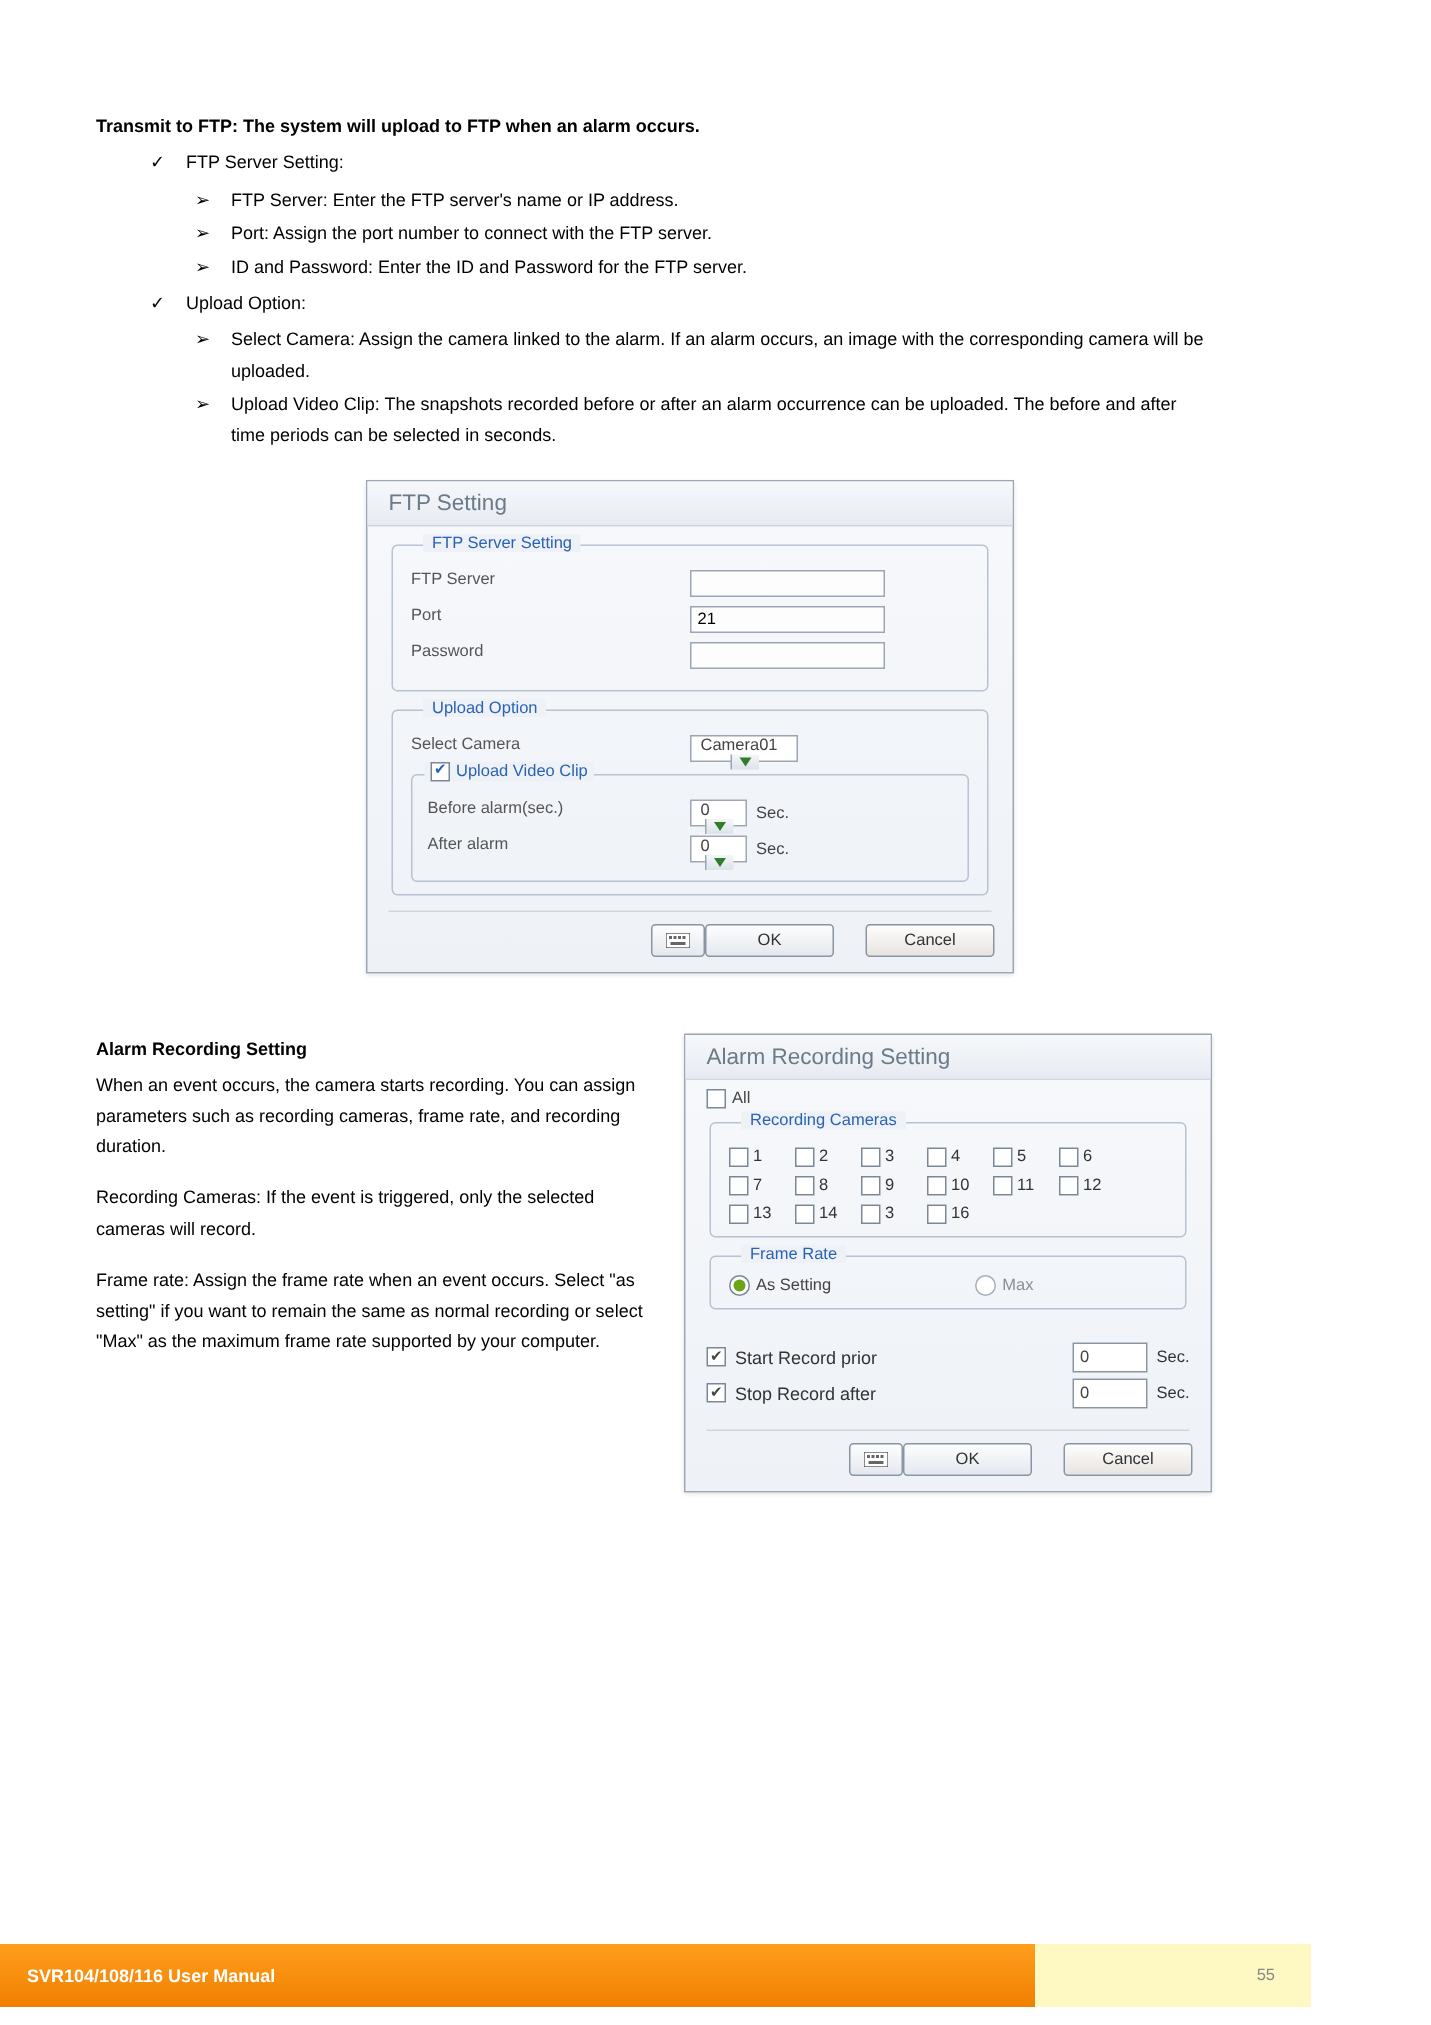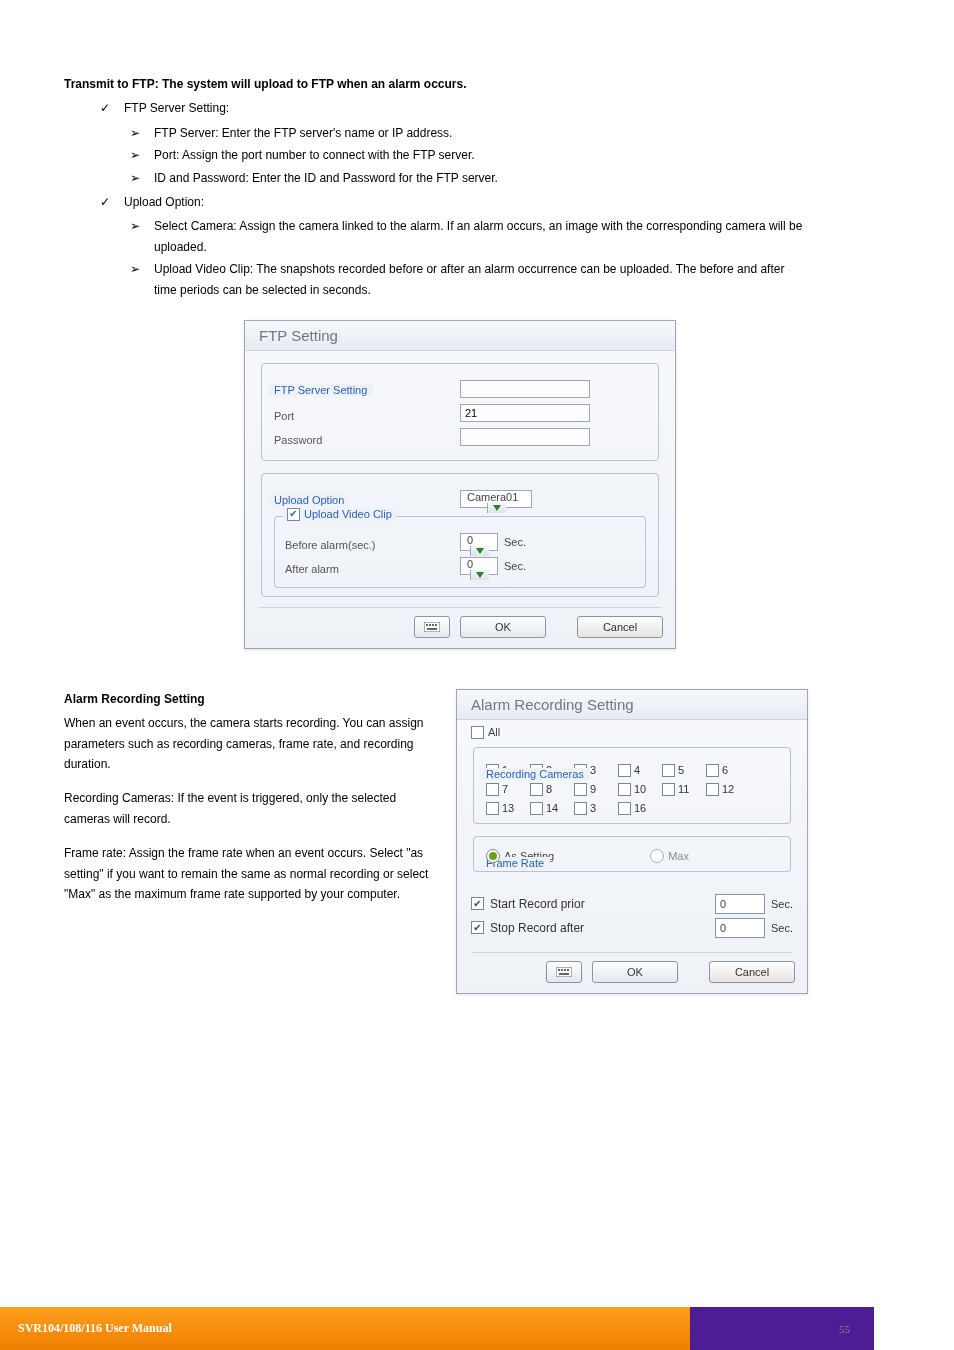--- a/index.html
+++ b/index.html
@@ -61,28 +61,27 @@
   .fieldset {
     margin: 12px 16px 10px;
     border: 1px solid #b8c2d0;
     border-radius: 4px;
     padding: 10px 12px 8px;
     position: relative;
   }
   .fieldset-title {
     position: absolute;
     top: -8px;
-    left: 6px;
+    left: 20px;
     background: #eef1f6;
     padding: 0 6px;
     color: #2a62b5;
     font-size: 11px;
-    margin-top: 28px;
-  }
-  .row { display: flex; align-items: flex-end; margin: 6px 0; }
+  }
+  .row { display: flex; align-items: flex-start; margin: 6px 0; }
   .row .lbl { width: 50%; color: #555; }
   .row .val { flex: 1; }
   .tinput {
     border: 1px solid #9ca6b4;
     background: #fdfdfd;
     height: 18px;
     width: 130px;
     padding: 1px 4px;
     font-size: 11px;
     box-sizing: border-box;
@@ -154,56 +153,55 @@
     height: 20px;
     min-width: 68px;
     padding: 0 8px;
     border-radius: 3px;
     font-size: 11px;
     color: #333;
   }
   .btn.icon { min-width: 26px; padding: 0 4px; }
   .btn.cancelish { background: linear-gradient(#fdfefe, #e8e3df); margin-left: 21px; }
   .dialog-footer {
-    display: flex; justify-content: flex-end; gap: 10px;
+    display: flex; justify-content: flex-end; gap: 0;
     padding: 8px 12px 10px;
   }
   .sep { height: 1px; background: #cfd6de; margin: 6px 14px 0; }
 
   
   .cam-grid { display: flex; flex-wrap: wrap; gap: 6px 4px; margin-top: 6px; }
   .cam-item { display: inline-flex; align-items: center; gap: 3px; width: 40px; font-size: 11px; color: #333; }
   .fr-row { display: flex; align-items: center; gap: 6px; margin-top: 2px; }
   .fr-row .opt { display: inline-flex; align-items: center; gap: 4px; justify-content: flex-end; }
   .start-stop { padding: 8px 14px 4px; }
   .start-stop .srow { display: flex; align-items: center; gap: 6px; margin: 4px 0; }
   .start-stop .srow .lab { flex: 1; font-size: 12px; color: #333; }
   .sec-input {
     border: 1px solid #8a95a4; background: #fff; height: 18px; width: 40px;
     padding: 0 4px; font-size: 11px; display: inline-flex; align-items: center;
   }
   .unit { font-size: 11px; color: #333; }
 
   
   .page-footer {
-    position: absolute; left: 0; right: 0; bottom: 0;
+    position: absolute; left: 0; right: 0; bottom: 12px;
     display: flex;
-    font-family: Liberation Serif, serif;
   }
   .page-footer .left {
     flex: 1;
     background: linear-gradient(#ff9e1d, #f07f00);
     color: #fff;
     font-weight: bold;
     font-size: 12px;
     padding: 14px 18px;
   }
   .page-footer .right {
     width: 160px;
-    background: #4c1d95;
+    background: #fef9c3;
     color: #888;
     font-size: 11px;
     display: flex; align-items: center; justify-content: flex-end;
     padding-right: 24px;
   }
 
   .h3 { font-weight: bold; margin-top: 22px; margin-bottom: 4px; }
   .clearfix::after { content: ""; display: block; clear: both; }
 </style>
 </head>

